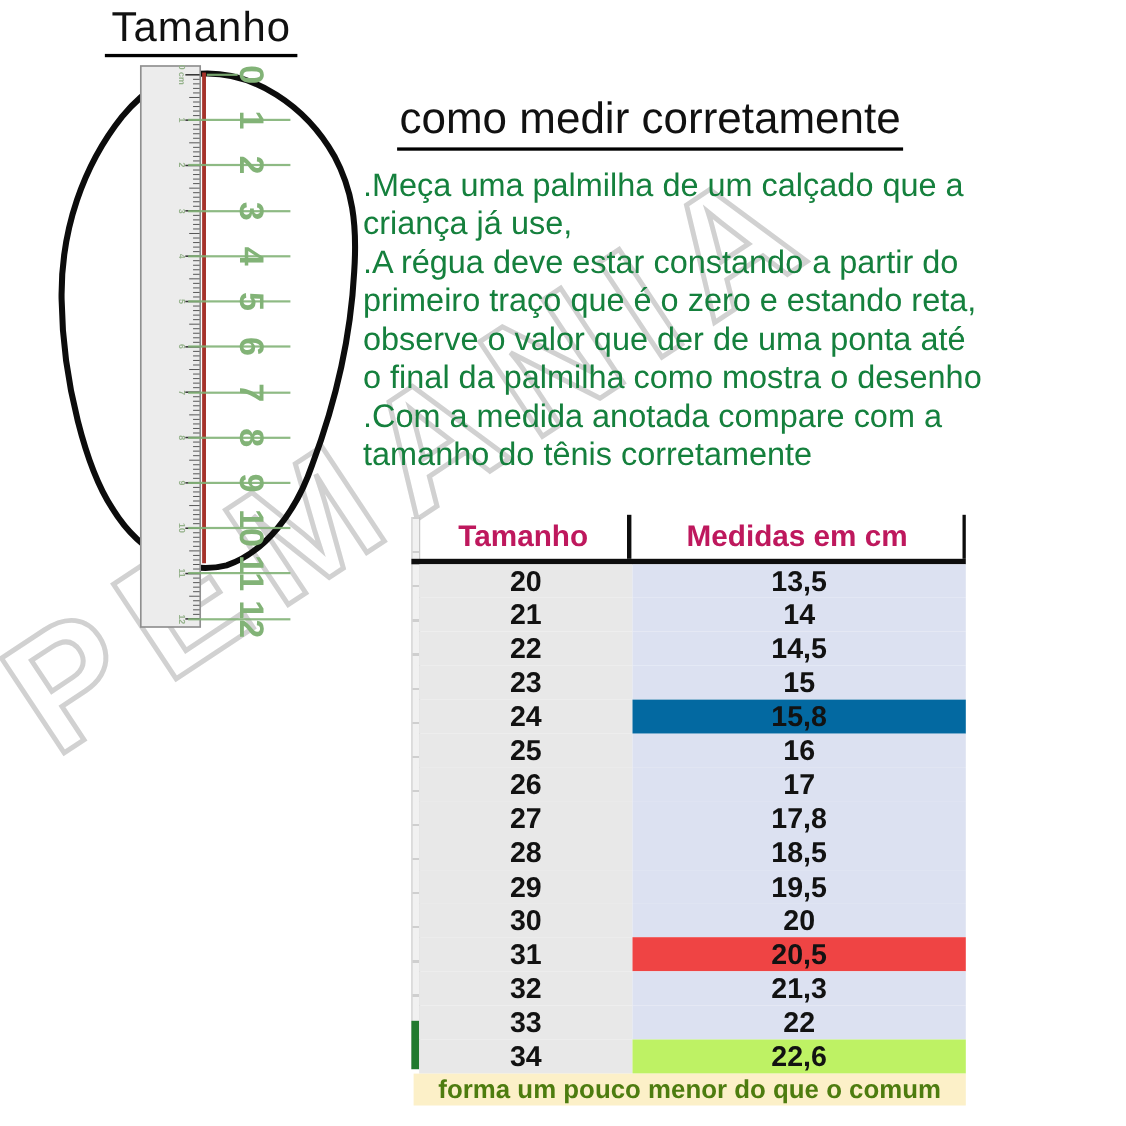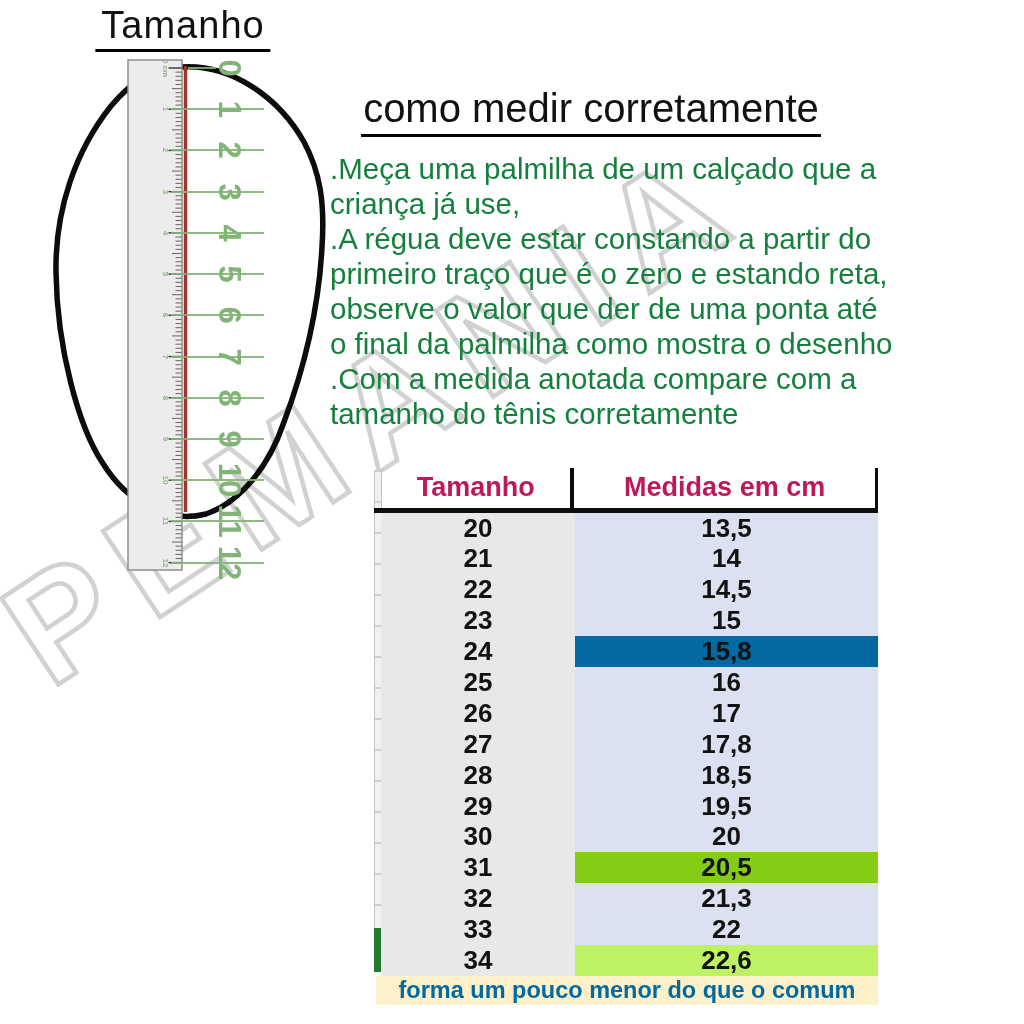--- a/index.html
+++ b/index.html
@@ -47,21 +47,21 @@
   #hcell-size{width:192px;}
   #hcell-measure{width:305px;border-left:4px solid #0d0d0d;border-right:3px solid #0d0d0d;}
   #header-rule{position:absolute;left:0px;top:40px;width:504px;height:4.5px;background:#0d0d0d;}
   #table-body{position:absolute;left:7px;top:44.5px;width:497px;}
   .trow{display:flex;height:30.9px;}
   .tcell{font-weight:bold;font-size:26px;line-height:30.9px;text-align:center;color:#121212;}
   .tcell.c1{width:194px;}
   .tcell.c2{width:303px;}
   #table-footer{
     position:absolute;left:2px;top:508px;width:502px;height:29px;
-    font-weight:bold;font-size:23.5px;line-height:29px;text-align:center;color:#0369a1;
+    font-weight:bold;font-size:23.5px;line-height:29px;text-align:center;color:#4d7c0f;
   }
 </style>
 </head>
 <body>
 
 <div id="canvas">
 
   <svg id="watermark-svg" width="1024" height="1024" viewBox="0 0 1024 1024">
     <text transform="translate(50,690) rotate(-33.5)" font-family="Liberation Sans, sans-serif" font-weight="bold" font-size="150" letter-spacing="22" fill="none" stroke-width="4.5" opacity="0.85" stroke="#c9c9c9">PEMANIA</text>
   </svg>
@@ -314,21 +314,21 @@
         <div class="trow">
           <div class="tcell c1" style="background: rgb(232, 232, 232);">29</div>
           <div class="tcell c2" style="background: rgb(220, 225, 241);">19,5</div>
         </div>
         <div class="trow">
           <div class="tcell c1" style="background: rgb(232, 232, 232);">30</div>
           <div class="tcell c2" style="background: rgb(220, 225, 241);">20</div>
         </div>
         <div class="trow">
           <div class="tcell c1" style="background: rgb(232, 232, 232);">31</div>
-          <div class="tcell c2" style="background: #84cc16;">20,5</div>
+          <div class="tcell c2" style="background: #ef4444;">20,5</div>
         </div>
         <div class="trow">
           <div class="tcell c1" style="background: rgb(232, 232, 232);">32</div>
           <div class="tcell c2" style="background: rgb(220, 225, 241);">21,3</div>
         </div>
         <div class="trow">
           <div class="tcell c1" style="background: rgb(232, 232, 232);">33</div>
           <div class="tcell c2" style="background: rgb(220, 225, 241);">22</div>
         </div>
         <div class="trow">

